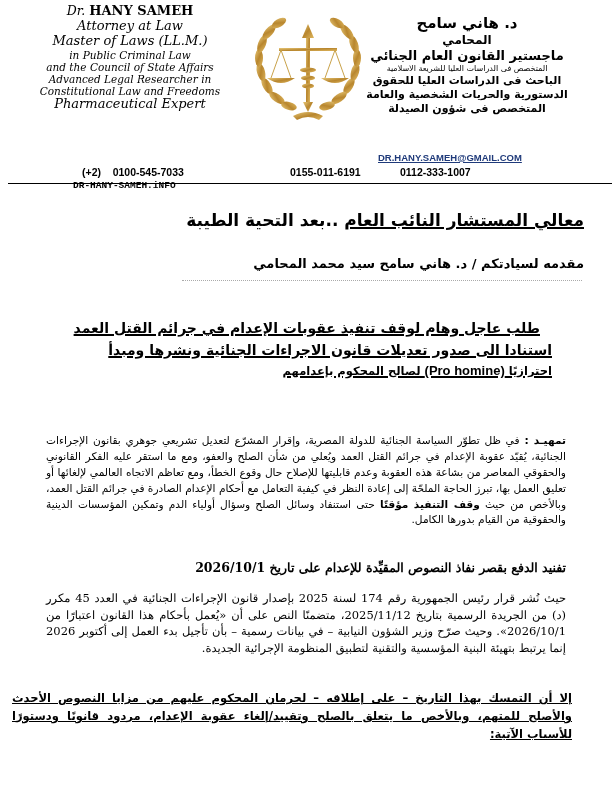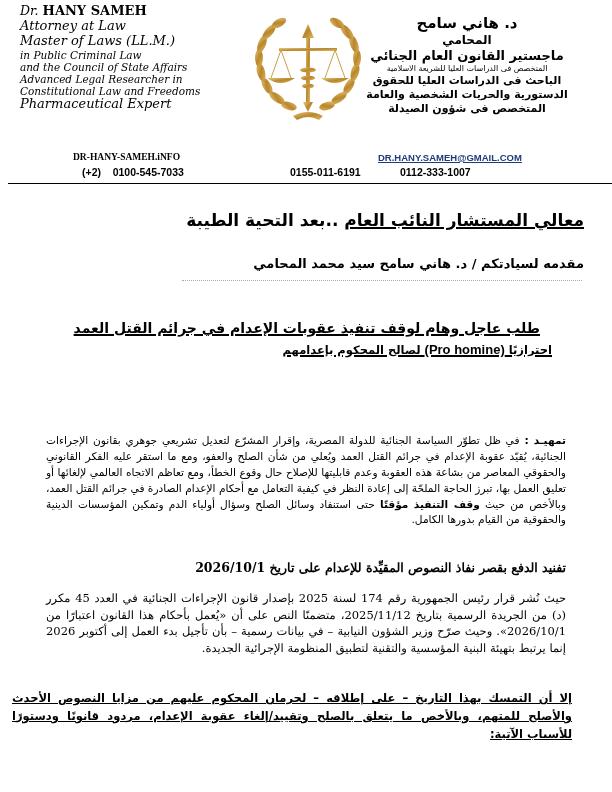--- a/index.html
+++ b/index.html
@@ -1,28 +1,28 @@
 <!DOCTYPE html>
 <html><head>
 <meta charset="utf-8">
 <style>
   html, body { margin:0; padding:0; background:#ffffff; }
   body { width:612px; height:792px; position:relative; overflow:hidden; font-family:"DejaVu Serif", serif; color:#000; }
   .abs { position:absolute; }
-  .en-left { position:absolute; left:20px; top:4px; width:220px; font-family:"DejaVu Serif", serif; font-style:italic; line-height:1.15; }
+  .en-left { position:absolute; left:20px; top:4px; width:220px; text-align:center; font-family:"DejaVu Serif", serif; font-style:italic; line-height:1.15; }
   .en-left .l1 { font-size:12.5px; }
   .en-left .l1 b { font-style:normal; font-family:"DejaVu Serif", serif; font-weight:bold; font-size:13px; }
   .en-left .l2 { font-size:13px; }
   .en-left .l3 { font-size:13px; }
   .en-left .l4 { font-size:10.5px; }
   .en-left .l5 { font-size:10.5px; }
   .en-left .l6 { font-size:10.5px; }
   .en-left .l7 { font-size:10.5px; }
   .en-left .l8 { font-size:13px; }
-  .info { font-family:Liberation Serif, serif; font-weight:bold; font-size:9.5px; }
+  .info { font-family:Liberation Mono, monospace; font-weight:bold; font-size:9.5px;margin-top:28px; }
   .phone { font-family:"Liberation Sans", sans-serif; font-weight:bold; font-size:10.5px; }
   .ar-right { position:absolute; right:30px; top:14px; width:230px; text-align:center; direction:rtl; font-family:"DejaVu Sans", sans-serif; font-weight:bold; line-height:1.25; }
   .ar-right .n1 { font-size:15px; }
   .ar-right .n2 { font-size:12px; }
   .ar-right .n3 { font-size:13px; margin-top:0; }
   .ar-right .n4 { font-size:8px; font-weight:normal; }
   .ar-right .n5, .ar-right .n6, .ar-right .n7 { font-size:11px; }
   .email { font-family:"Liberation Sans", sans-serif; font-weight:bold; font-size:9.5px; color:#1f3a7a; text-decoration:underline; }
   .rule { position:absolute; left:8px; right:0; top:183px; height:0; border-top:1.5px solid #000; }
   .logo { position:absolute; left:243px; top:8px; width:130px; height:120px; }
@@ -135,20 +135,21 @@
 <div class="rule"></div>
 
 <div class="heading1">
   <span class="u">معالي المستشار النائب العام</span><span> ..بعد التحية الطيبة</span>
 </div>
 <div class="presented">مقدمه لسيادتكم  /  د. هاني سامح سيد محمد   المحامي</div>
 <div class="ghost"></div>
 
 <div class="title-block">
   <span class="t t1">طلب عاجل وهام لوقف تنفيذ عقوبات الإعدام في جرائم القتل العمد</span>
+  <span class="t t2">استنادا الى صدور تعديلات قانون الاجراءات الجنائية ونشرها ومبدأ</span>
   <span class="t t4"><span>احترازيًا </span><span class="latin" dir="ltr">(Pro homine)</span><span> لصالح المحكوم بإعدامهم</span></span>
 </div>
 
 <div class="para p1"><span class="lead">تمهيـد : </span><span>في ظل تطوّر السياسة الجنائية للدولة المصرية، وإقرار المشرّع لتعديل تشريعي جوهري بقانون الإجراءات الجنائية، يُقيّد عقوبة الإعدام في جرائم القتل العمد ويُعلي من شأن الصلح والعفو، ومع ما استقر عليه الفكر القانوني والحقوقي المعاصر من بشاعة هذه العقوبة وعدم قابليتها للإصلاح حال وقوع الخطأ، ومع تعاظم الاتجاه العالمي لإلغائها أو تعليق العمل بها، تبرز الحاجة الملحّة إلى إعادة النظر في كيفية التعامل مع أحكام الإعدام الصادرة في جرائم القتل العمد، وبالأخص من حيث </span><span class="em">وقف التنفيذ مؤقتًا</span><span> حتى استنفاد وسائل الصلح وسؤال أولياء الدم وتمكين المؤسسات الدينية والحقوقية من القيام بدورها الكامل.</span></div>
 
 <div class="sub">تفنيد الدفع بقصر نفاذ النصوص المقيِّدة للإعدام على تاريخ 2026/10/1</div>
 
 <div class="para p2">حيث نُشر قرار رئيس الجمهورية رقم 174 لسنة 2025 بإصدار قانون الإجراءات الجنائية في العدد 45 مكرر (د) من الجريدة الرسمية بتاريخ 2025/11/12، متضمنًا النص على أن «يُعمل بأحكام هذا القانون اعتبارًا من 2026/10/1». وحيث صرّح وزير الشؤون النيابية – في بيانات رسمية – بأن تأجيل بدء العمل إلى أكتوبر 2026 إنما يرتبط بتهيئة البنية المؤسسية والتقنية لتطبيق المنظومة الإجرائية الجديدة.</div>
 
 <div class="para p3">إلا أن التمسك بهذا التاريخ – على إطلاقه – لحرمان المحكوم عليهم من مزايا النصوص الأحدث والأصلح للمتهم، وبالأخص ما يتعلق بالصلح وتقييد/إلغاء عقوبة الإعدام، مردود قانونًا ودستورًا للأسباب الآتية:</div>

